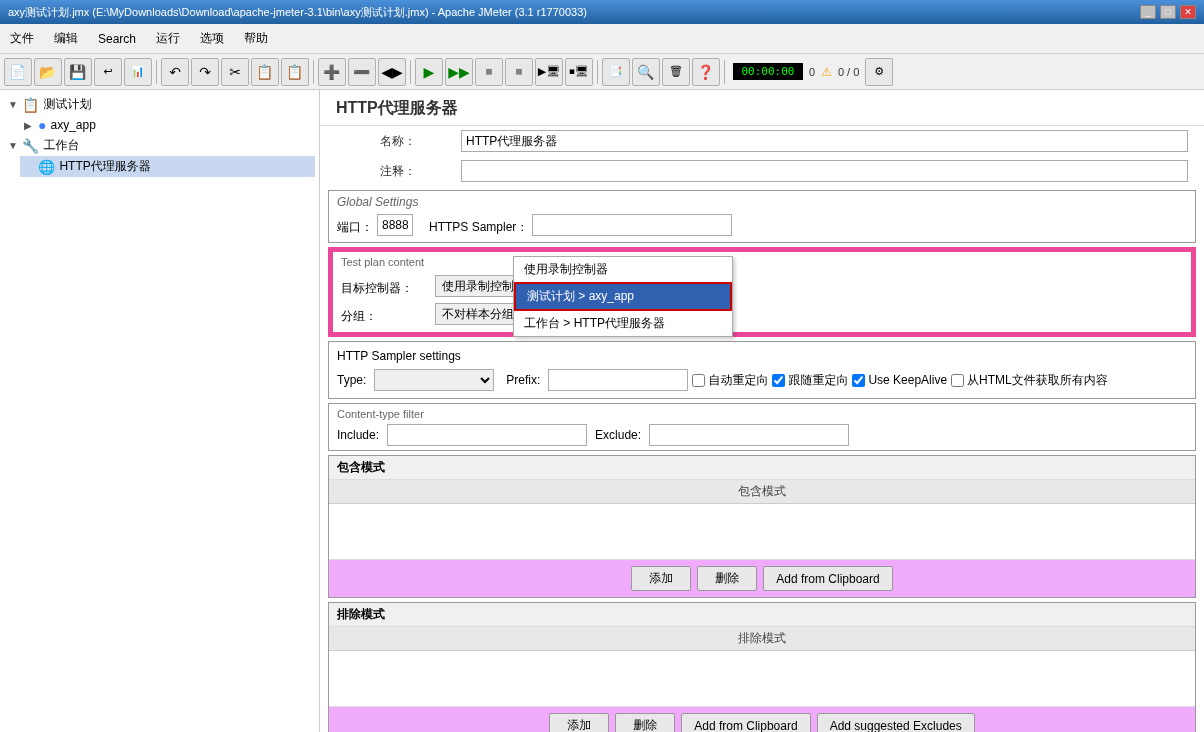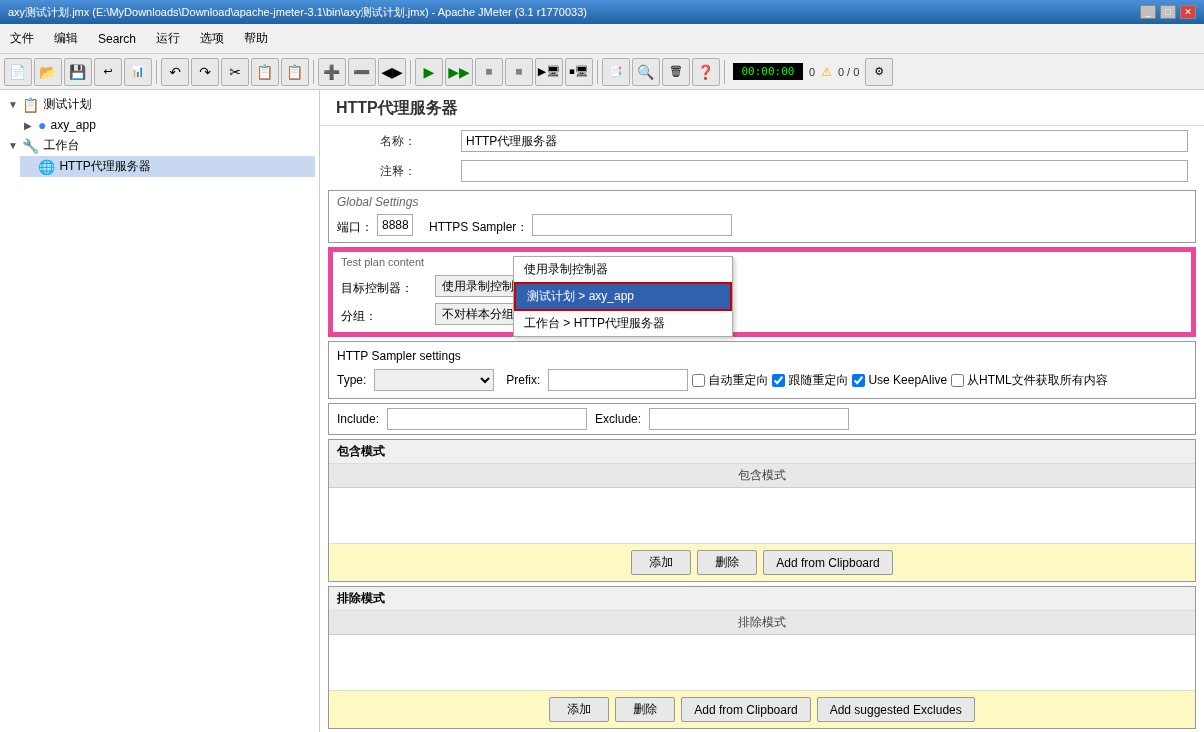--- a/index.html
+++ b/index.html
@@ -291,21 +291,21 @@
       text-align: center;
     }
     .pattern-table-body {
       min-height: 50px;
       background: white;
     }
     .pattern-buttons {
       display: flex;
       gap: 6px;
       padding: 6px 8px;
-      background: #fef9c3;
+      background: #f0abfc;
       border-top: 1px solid #ddd;
       justify-content: center;
     }
     .action-btn {
       padding: 3px 12px;
       background: #e8e8e8;
       border: 1px solid #999;
       font-size: 12px;
       cursor: pointer;
       font-family: inherit;
@@ -501,20 +501,21 @@
           <span>Use KeepAlive</span>
         </div>
         <div class="checkbox-item">
           <input type="checkbox" style="">
           <span>从HTML文件获取所有内容</span>
         </div>
       </div>
     </div>
 
     <div class="ctype-box">
+      <div class="ctype-title">Content-type filter</div>
       <div class="ctype-row">
         <span class="ctype-label">Include:</span>
         <input class="ctype-input" type="text" style="">
         <span class="ctype-label">Exclude:</span>
         <input class="ctype-input" type="text" style="">
       </div>
     </div>
 
     <div class="pattern-box">
       <div class="pattern-title">包含模式</div>

